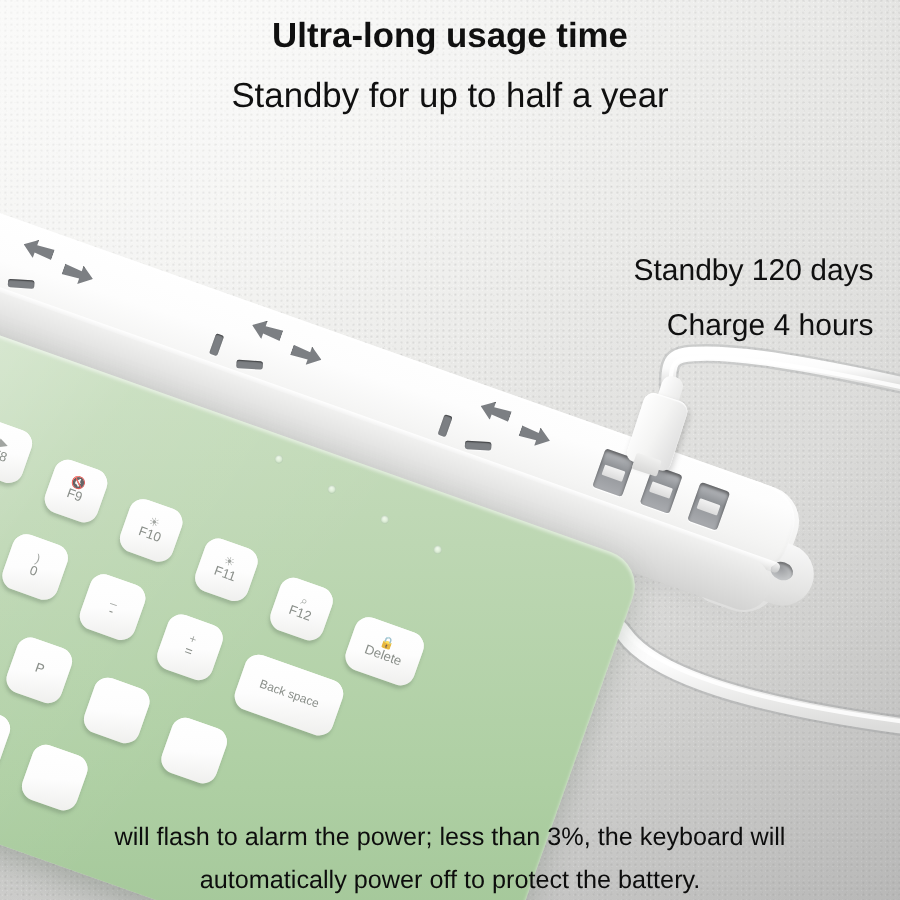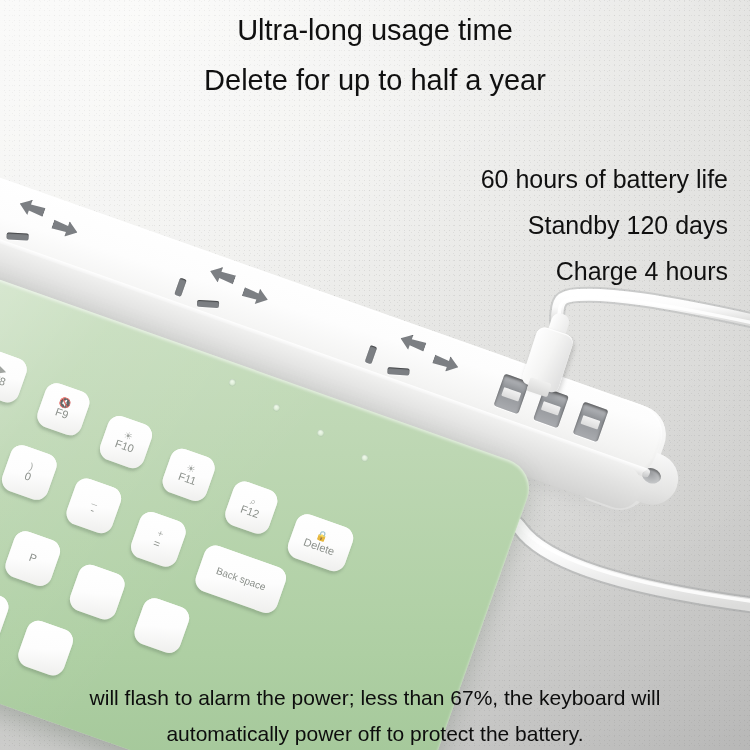--- a/index.html
+++ b/index.html
@@ -141,21 +141,21 @@
   }
   .key .glyph{font-size:10px;opacity:.8;}
   .kb-ind{position:absolute;width:7px;height:7px;border-radius:50%;
     background:radial-gradient(circle at 35% 30%, #f3fbef, #cfe6c6);
     box-shadow:inset 0 0 2px rgba(120,150,120,.7);
   }
 
   
   .txt{position:absolute;color:#101010;font-family:"Liberation Sans",sans-serif;
     white-space:nowrap;}
-  #headline1{left:0;right:0;top:14px;text-align:center;font-size:29px;}
+  #headline1{left:0;right:0;top:14px;text-align:center;font-size:29px;font-weight:bold;}
   #headline2{left:0;right:0;top:64px;text-align:center;font-size:29px;}
   .spec{right:22px;text-align:right;font-size:25px;}
   #spec1{top:165px;}
   #spec2{top:211px;}
   #spec3{top:257px;}
   .note-line{left:0;right:0;text-align:center;font-size:21px;color:#0d0d0d;}
   #note1{top:644px;}
   #note2{top:686px;}
   #note3{top:722px;}
 </style>
@@ -293,22 +293,21 @@
       <div class="key" style="left:392px;top:238px;width:48px;height:48px;"></div>
       <div class="key" style="left:464px;top:248px;width:48px;height:48px;"></div>
 
       <div class="key" style="left:290px;top:298px;width:48px;height:48px;"></div>
       <div class="key" style="left:362px;top:308px;width:48px;height:48px;"></div>
 
     </div>
   </div>
 
   <div class="txt" id="headline1">Ultra-long usage time</div>
-  <div class="txt" id="headline2">Delete for up to half a year</div>
-
-  <div class="txt spec" id="spec1">60 hours of battery life</div>
+  <div class="txt" id="headline2">Standby for up to half a year</div>
+
   <div class="txt spec" id="spec2">Standby 120 days</div>
   <div class="txt spec" id="spec3">Charge 4 hours</div>
 
-  <div class="txt note-line" id="note2">will flash to alarm the power; less than 67%, the keyboard will</div>
+  <div class="txt note-line" id="note2">will flash to alarm the power; less than 3%, the keyboard will</div>
   <div class="txt note-line" id="note3">automatically power off to protect the battery.</div>
 
 </div>
 
 </body></html>

